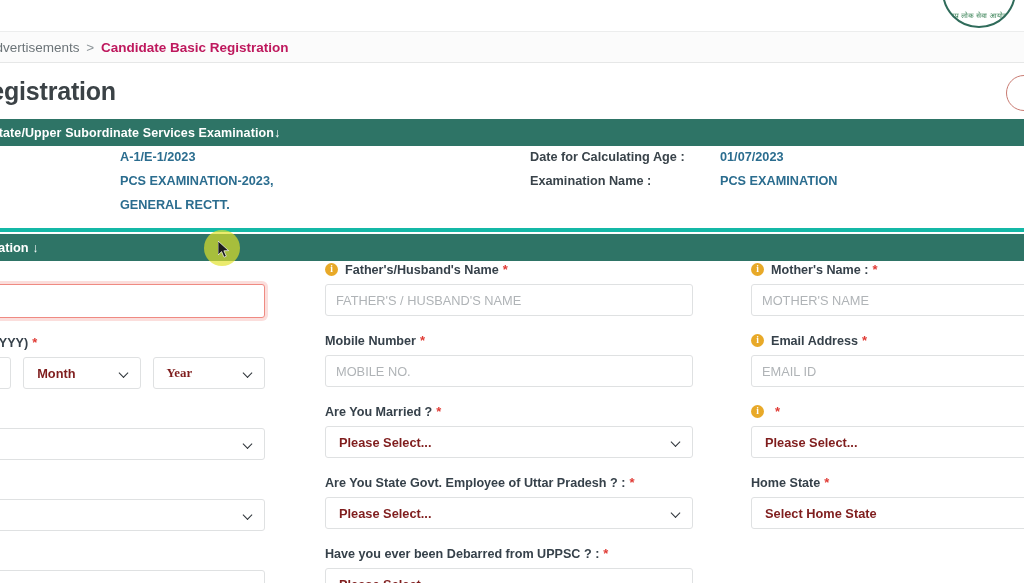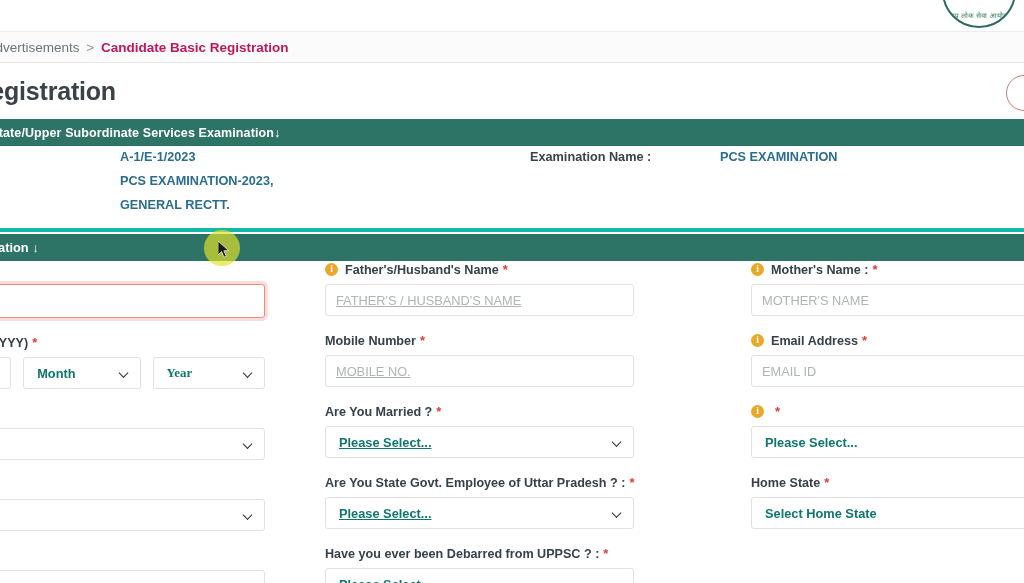--- a/index.html
+++ b/index.html
@@ -213,21 +213,21 @@
     background: #ffffff;
     display: flex;
     align-items: center;
     padding: 0 10px;
     font-size: 12.8px;
     color: #b0b4b7;
     white-space: nowrap;
     overflow: hidden;
   }
   .control.select {
-    color: #0f766e;
+    color: #7f1d1d;
     font-weight: bold;
     padding-left: 13px;
   }
   .control.select .chev {
     position: absolute;
     right: 11px; top: 50%;
     transform: translateY(-50%);
     width: 9px; height: 9px;
   }
   .control.select .chev::before {
@@ -246,21 +246,21 @@
     height: 34px;
   }
 
   
   .dob-row { display: flex; gap: 12px; }
   .dob-day   { width: 72px; }
   .dob-month { width: 119px; }
   .dob-year  { width: 114px; font-family: Liberation Serif, serif; }
 
   .field-wide-1 { width: 325px; }
-  .field-wide-2 { width: 309px; text-decoration: underline; }
+  .field-wide-2 { width: 368px; }
   .field-wide-3 { width: 330px; }
 
   
   .cursor-halo {
     position: absolute;
     left: 204px; top: 230px;
     width: 36px; height: 36px;
     border-radius: 50%;
     background: rgba(226, 226, 40, .68);
     pointer-events: none;
@@ -309,20 +309,24 @@
       <div class="det-row">
         <div class="det-label"></div>
         <div class="det-value">PCS EXAMINATION-2023,</div>
       </div>
       <div class="det-row">
         <div class="det-label">nt :</div>
         <div class="det-value">GENERAL RECTT.</div>
       </div>
     </div>
     <div class="det-col-right">
+      <div class="det-row">
+        <div class="det-label">Date for Calculating Age :</div>
+        <div class="det-value">01/07/2023</div>
+      </div>
       <div class="det-row">
         <div class="det-label">Examination Name :</div>
         <div class="det-value">PCS EXAMINATION</div>
       </div>
     </div>
   </div>
 
   <div class="section-band">
     <div class="section-band-text">al Information ↓</div>
   </div>

